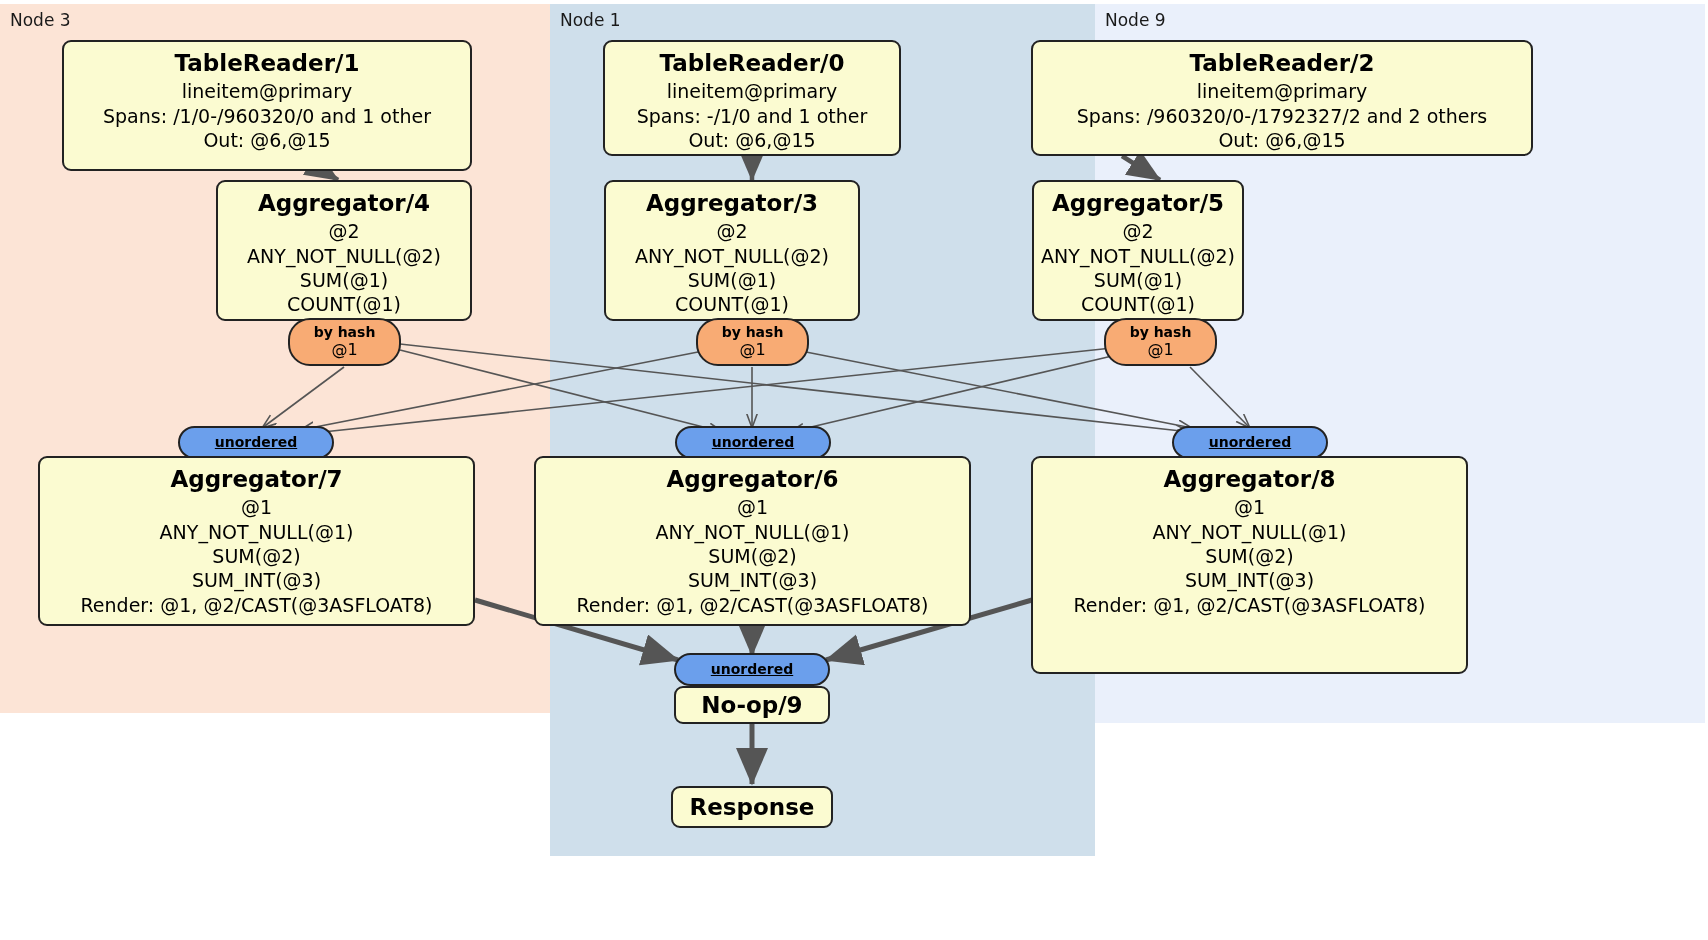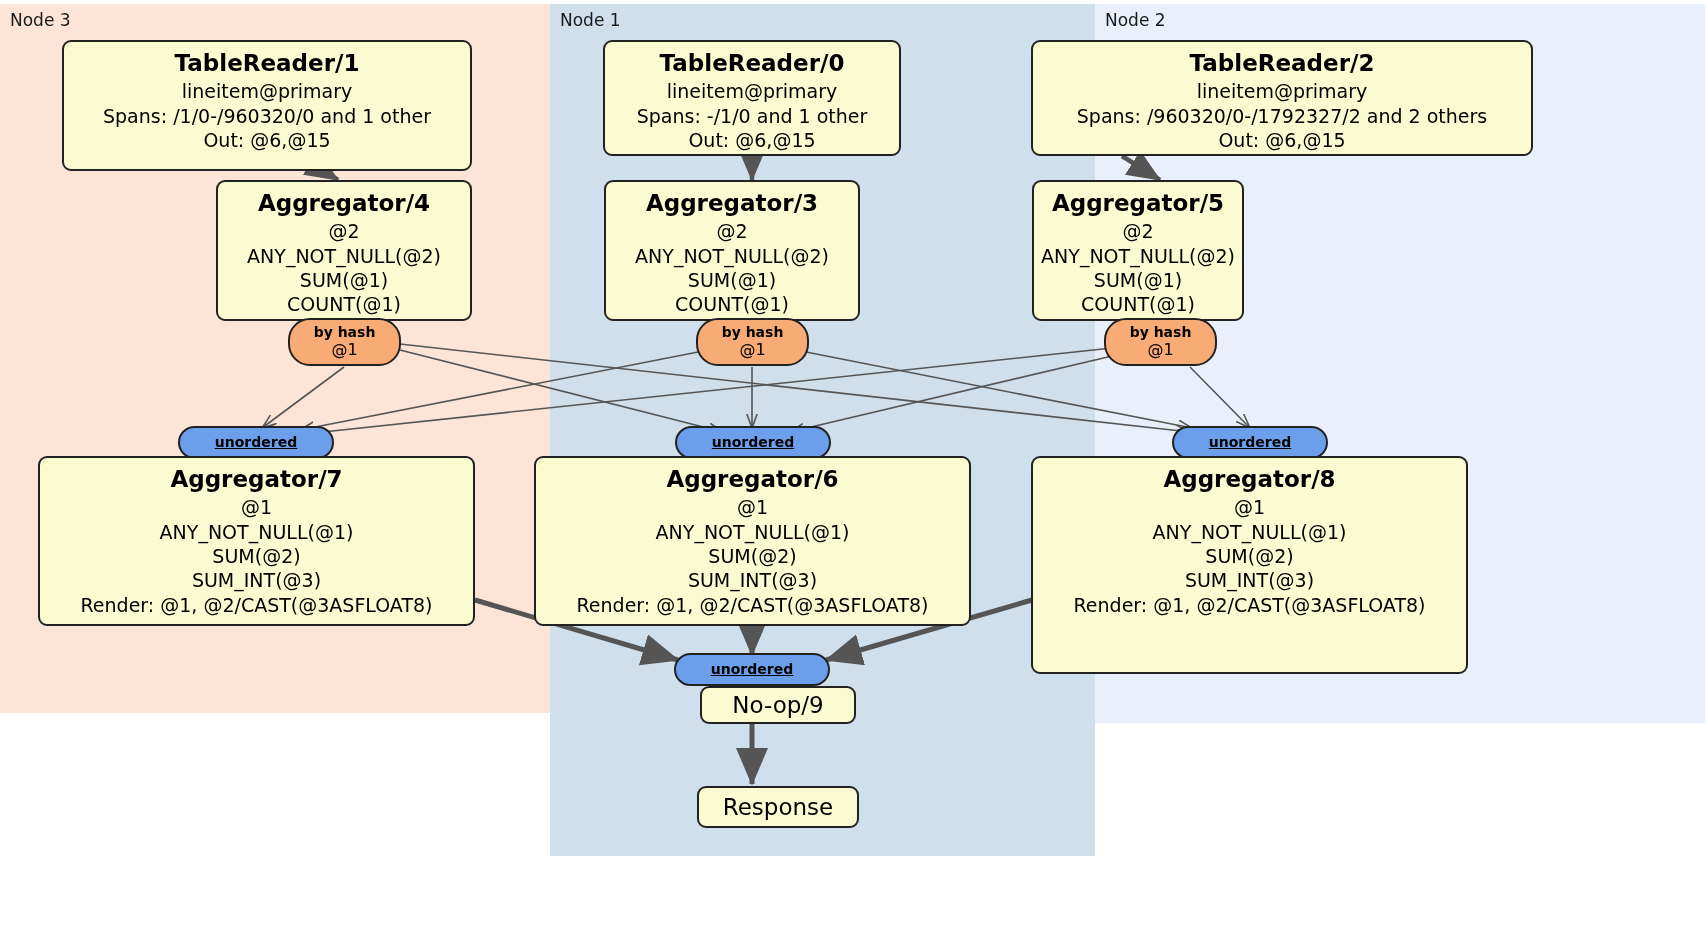--- a/index.html
+++ b/index.html
@@ -57,27 +57,26 @@
   }
   .proc-box .pline { display: block; white-space: nowrap; }
 
   .small-box {
     position: absolute;
     box-sizing: border-box;
     background: #fbfbd1;
     border: 2px solid #222222;
     border-radius: 9px;
     text-align: center;
-    font-weight: normal;
+    font-weight: bold;
     font-size: 23px;
     color: #000000;
     display: flex;
     align-items: center;
     justify-content: center;
-    margin-left: 26px;
   }
 
   .badge {
     position: absolute;
     box-sizing: border-box;
     border: 2px solid #222222;
     border-radius: 22px;
     text-align: center;
     color: #000000;
     line-height: 1.12;
@@ -110,21 +109,21 @@
 
 <div id="canvas">
 
   <div class="node-panel" id="panel-node3">
     <span class="panel-label">Node 3</span>
   </div>
   <div class="node-panel" id="panel-node1">
     <span class="panel-label">Node 1</span>
   </div>
   <div class="node-panel" id="panel-node2">
-    <span class="panel-label">Node 2</span>
+    <span class="panel-label">Node 9</span>
   </div>
 
   <svg id="edges" width="1708" height="940">
     <defs>
       <marker id="arrowThick" markerWidth="9" markerHeight="9" refX="7.2" refY="3.2" orient="auto" markerUnits="strokeWidth">
         <path d="M0,0 L7.5,3.2 L0,6.4 z" fill="#555555"></path>
       </marker>
       <marker id="arrowThin" markerWidth="11" markerHeight="11" refX="9" refY="3.6" orient="auto" markerUnits="strokeWidth">
         <path d="M0,0.3 L9,3.6 L0,6.9" fill="none" stroke="#555555" stroke-width="1"></path>
       </marker>

